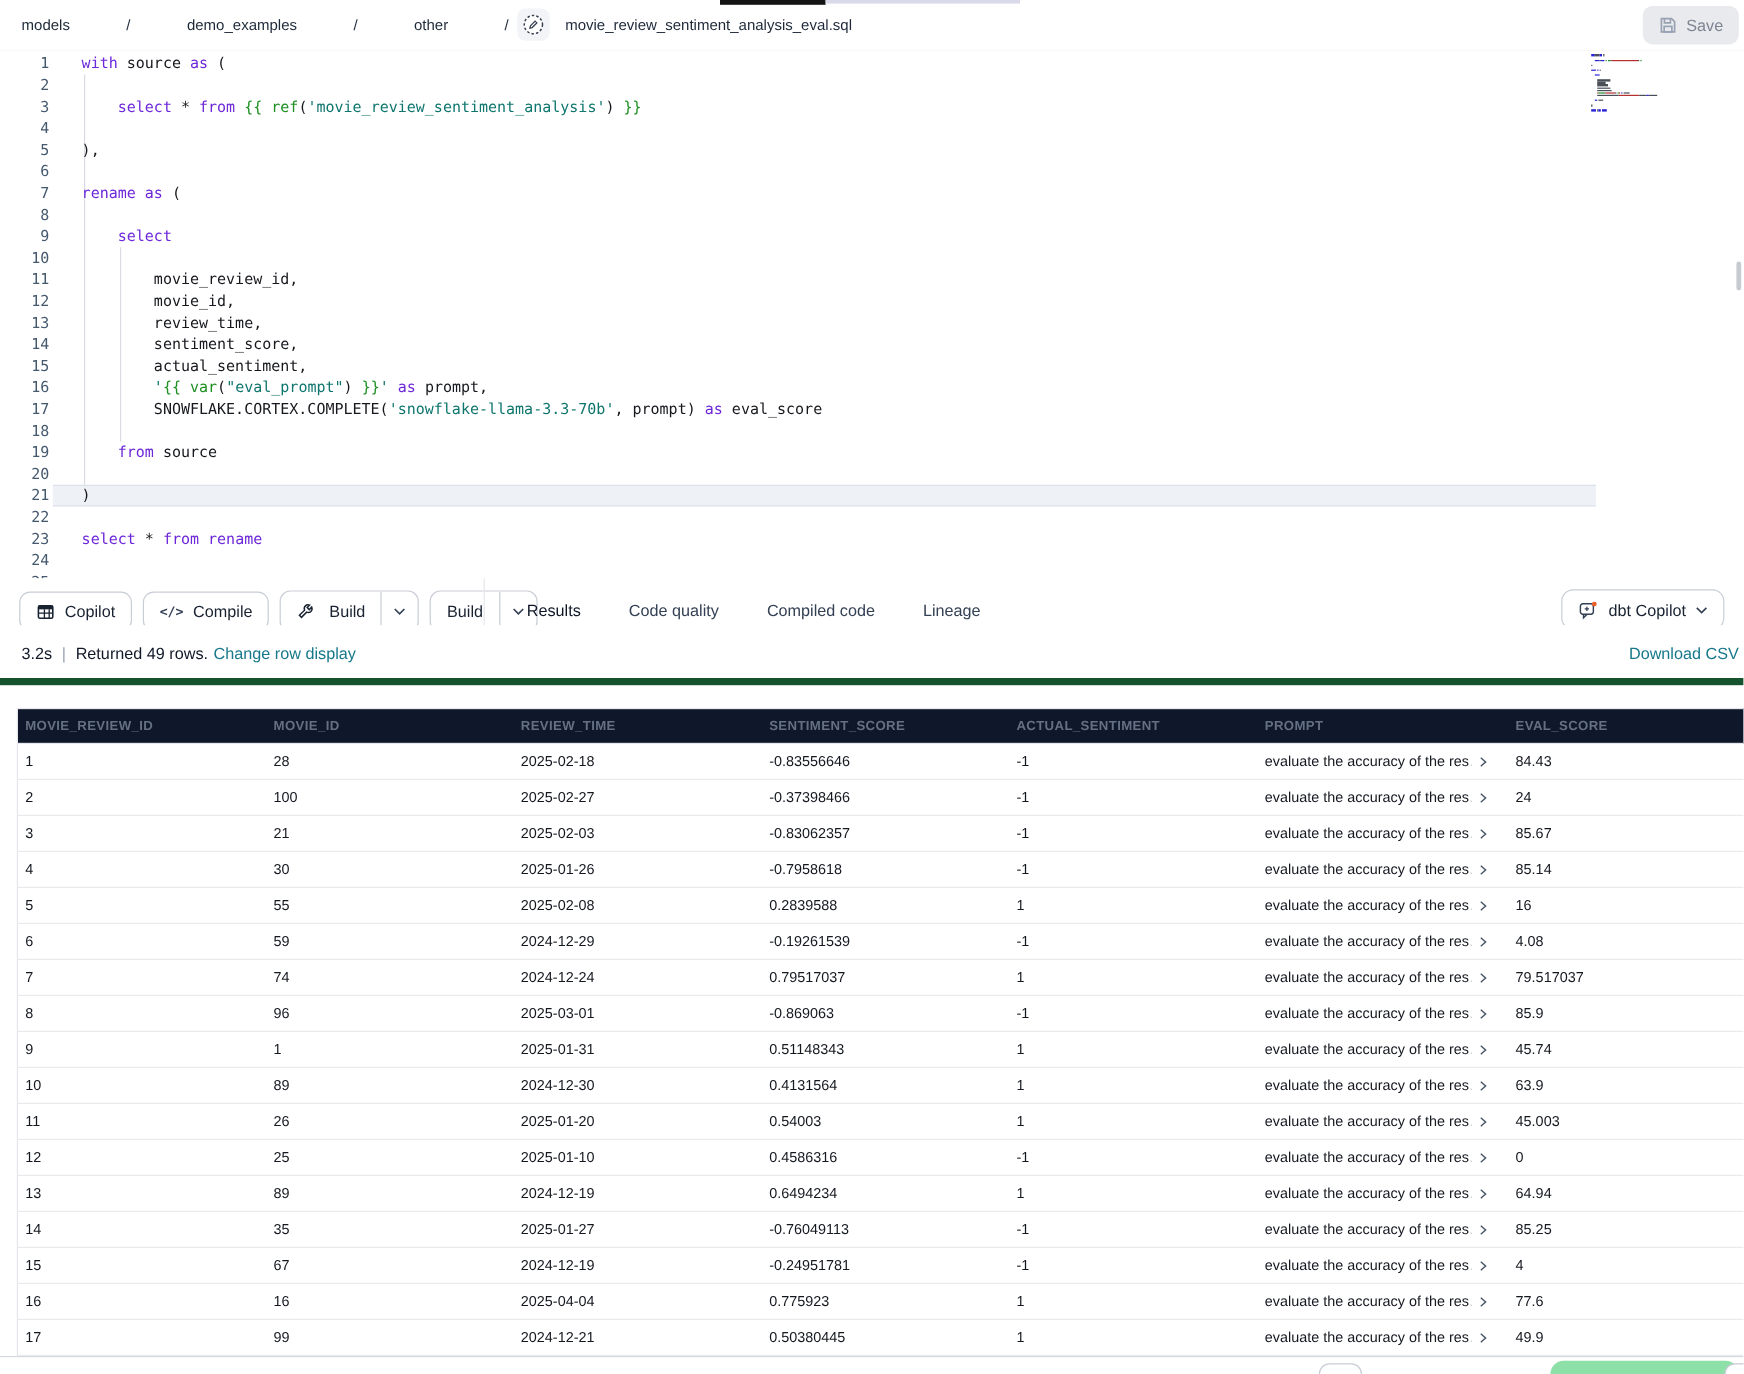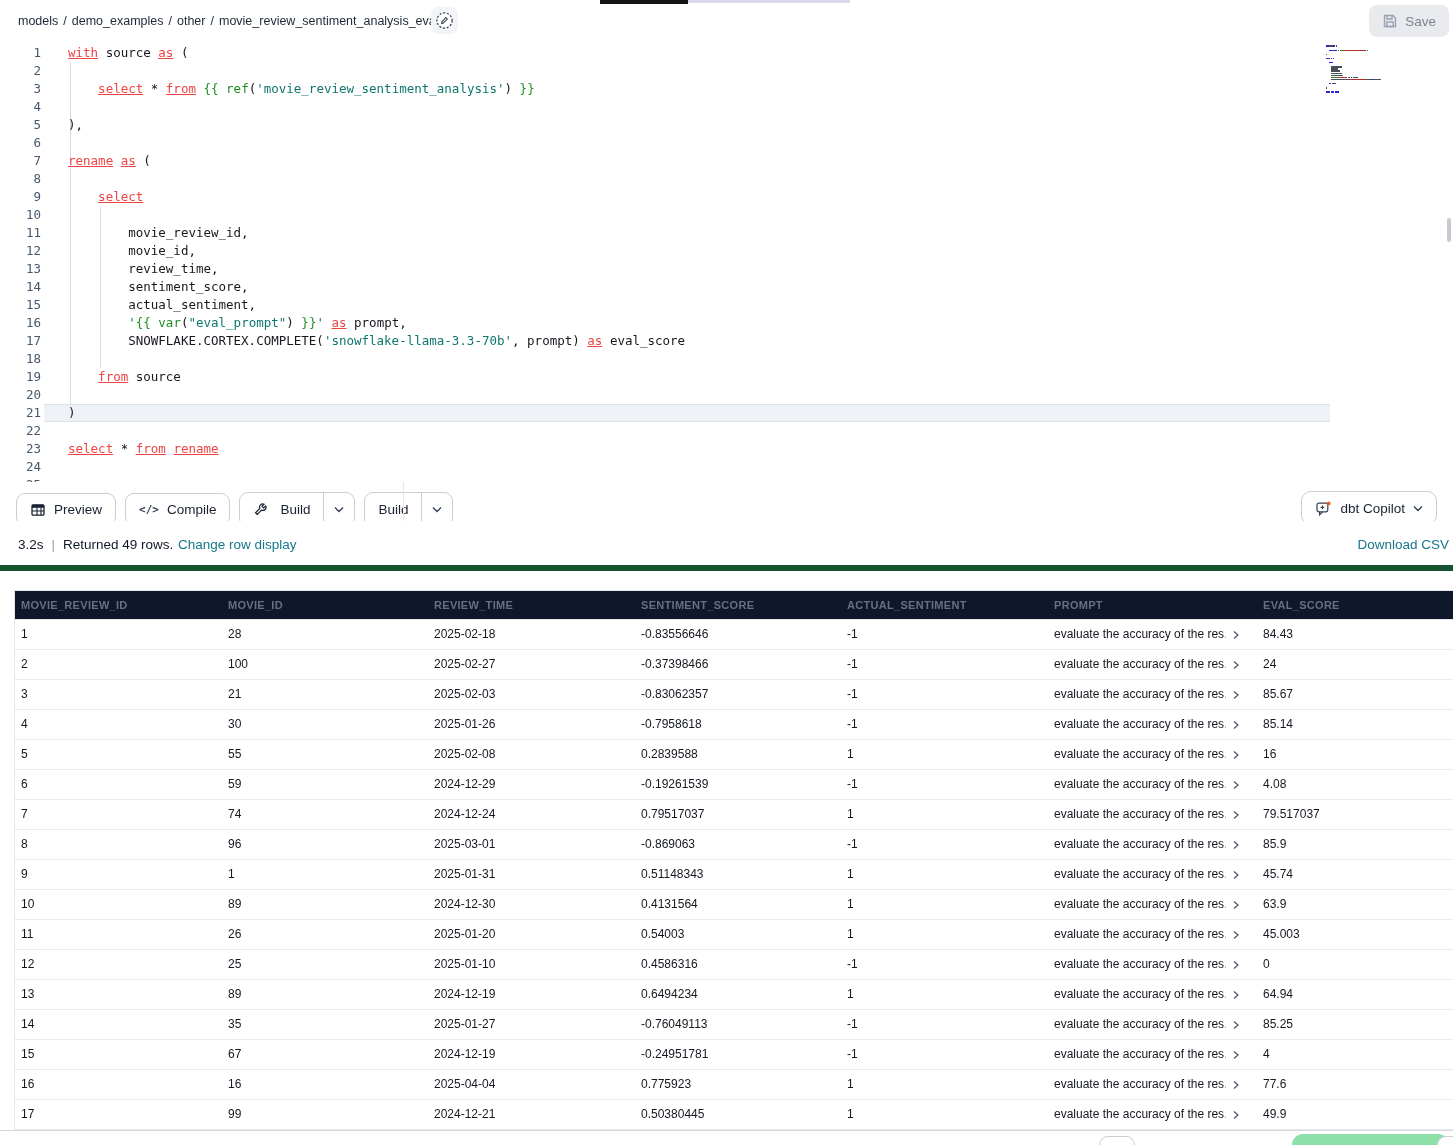--- a/index.html
+++ b/index.html
@@ -3,35 +3,35 @@
 <meta charset="utf-8">
 <style>
   html,body{margin:0;padding:0;}
   body{
     width:1453px;height:1145px;position:relative;overflow:hidden;
     background:#ffffff;font-family:"Liberation Sans",sans-serif;color:#14181f;
     -webkit-font-smoothing:antialiased;
   }
   
   .topbar{position:absolute;left:0;top:0;width:1453px;height:42px;background:#fff;border-bottom:1px solid #e5e7eb;}
-  .breadcrumb{position:absolute;left:18px;top:0;height:42px;display:flex;align-items:center;font-size:12.5px;color:#1d2939;}
+  .breadcrumb{position:absolute;left:18px;top:0;height:42px;display:flex;align-items:center;font-size:12.5px;color:#1d2939;gap:42px;}
   .breadcrumb .sep{margin:0 5px;color:#1d2939;}
   .edit-badge{position:absolute;left:431px;top:7px;width:27px;height:27px;border-radius:7px;background:#f2f4f7;display:flex;align-items:center;justify-content:center;}
   .topstrip-black{position:absolute;left:600px;top:0;width:88px;height:4px;background:#141414;}
   .topstrip-lav{position:absolute;left:688px;top:0;width:162px;height:3px;background:#d9d9ea;}
   .save-btn{position:absolute;right:4px;top:5px;height:32px;padding:0 13px;border-radius:8px;background:#e8eaed;border:none;
     display:flex;align-items:center;gap:7px;font-size:13.5px;color:#7d8592;font-family:"Liberation Sans",sans-serif;cursor:pointer;}
   
   .editor{position:absolute;left:0;top:42px;width:1453px;height:440px;background:#fff;overflow:hidden;
     font-family:"DejaVu Sans Mono",monospace;font-size:12.5px;line-height:18px;}
   .gutter{position:absolute;left:0;top:2px;width:41px;text-align:right;color:#45596e;}
   .gutter .ln{height:18px;}
   .codepane{position:absolute;left:68px;top:2px;white-space:pre;}
   .cl{height:18px;position:relative;z-index:2;}
-  .tok-kw{color:#ef4444;text-decoration:underline;}
+  .tok-kw{color:#6d28d9;}
   .tok-st{color:#0f766e;}
   .tok-jj{color:#1d9022;}
   .tok-pl{color:#16181d;}
   .active-line-bg{position:absolute;left:44px;top:362px;width:1286px;height:18px;background:#eef1f6;
     border-top:1px solid #dde2e9;border-bottom:1px solid #dde2e9;box-sizing:border-box;z-index:1;}
   .indent-guide{position:absolute;width:1px;background:#d9dde3;z-index:0;}
   .guide-1{left:70px;top:20px;height:342px;}
   .guide-2{left:100px;top:164px;height:162px;}
   .minimap{position:absolute;right:12px;top:3px;width:115px;z-index:3;}
   .mm-row{height:2.1px;display:flex;align-items:center;}
@@ -263,21 +263,21 @@
 <div class="toolbar">
   <div class="btn-row">
     <button class="tbtn">
       <span>
         <svg width="16" height="16" viewBox="0 0 16 16">
           <rect x="2" y="2.8" width="12" height="10.4" rx="1.2" fill="none" stroke="#182230" stroke-width="1.3"></rect>
           <rect x="2" y="2.8" width="12" height="3" fill="#182230"></rect>
           <path d="M2 9 h12 M7 5.8 v7.4 M11 5.8 v7.4" stroke="#182230" stroke-width="1.1"></path>
         </svg>
       </span>
-      <span>Preview</span>
+      <span>Copilot</span>
     </button>
     <button class="tbtn">
       <span class="mono-icon">&lt;/&gt;</span>
       <span>Compile</span>
     </button>
     <div class="split">
       <div class="main">
         <span>
           <svg width="15" height="15" viewBox="0 0 16 16" fill="none" stroke="#182230" stroke-width="1.3">
             <path d="M13.6 4.2a3.4 3.4 0 0 1-4.5 4.5l-4.6 4.6-1.8-1.8 4.6-4.6a3.4 3.4 0 0 1 4.5-4.5L9.6 4.6l1.8 1.8z"></path>
@@ -296,20 +296,26 @@
         <span>Build</span>
       </div>
       <div class="caret">
         <svg width="10" height="7" viewBox="0 0 10 7">
             <path d="M1 1.5 L5 5.5 L9 1.5" fill="none" stroke="#344054" stroke-width="1.4"></path>
           </svg>
       </div>
     </div>
   </div>
   <div class="vdivider"></div>
+  <div class="tabs">
+      <div class="tab active">Results</div>
+      <div class="tab">Code quality</div>
+      <div class="tab">Compiled code</div>
+      <div class="tab">Lineage</div>
+    </div>
   <button class="copilot-btn">
     <span>
       <svg width="17" height="17" viewBox="0 0 17 17">
         <rect x="2" y="3.2" width="10.8" height="8.6" rx="2" fill="none" stroke="#344054" stroke-width="1.2"></rect>
         <path d="M4.6 11.8 v3 l3-3" fill="none" stroke="#344054" stroke-width="1.2"></path>
         <path d="M7.4 5.6 v3.6 M5.6 7.4 h3.6" stroke="#344054" stroke-width="1.1"></path>
         <circle cx="13.6" cy="3.4" r="2" fill="#ec5f2a"></circle>
       </svg>
     </span>
     <span>dbt Copilot</span>

